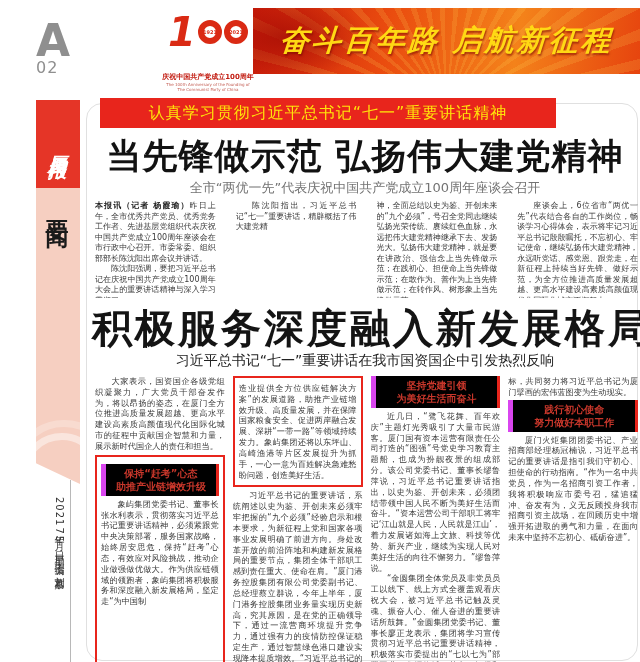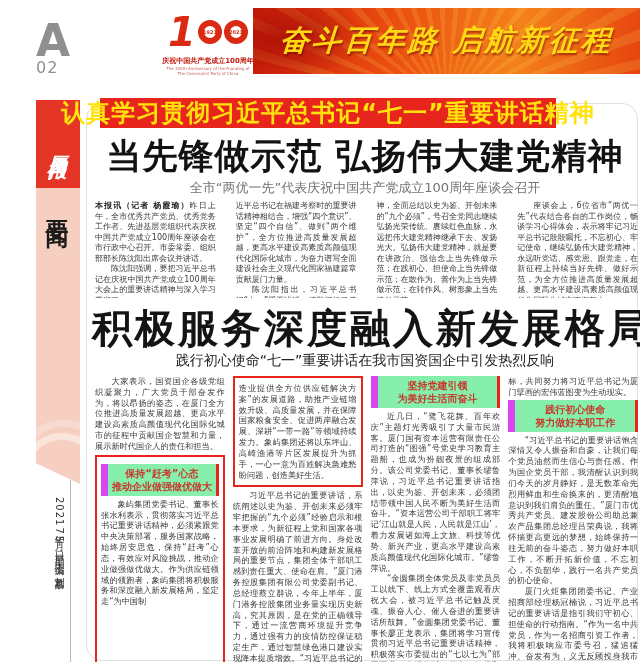--- a/index.html
+++ b/index.html
@@ -8,21 +8,21 @@
   
   .edition{position:absolute;left:36px;top:22px;color:#8f8f8f;line-height:0.85;}
   .edition .letter{font-size:44px;font-weight:bold;display:block;}
   .edition .number{font-size:16px;display:block;margin-top:2px;letter-spacing:1px;}
   .logo100{position:absolute;left:156px;top:10px;width:104px;text-align:center;}
   .logo-mark{display:flex;align-items:center;justify-content:center;height:44px;}
   .logo-one{font-size:40px;font-weight:900;color:#da2a14;font-style:italic;line-height:1;}
   .logo-ring{width:24px;height:24px;border:6px solid #da2a14;border-radius:50%;
              display:flex;align-items:center;justify-content:center;margin-left:2px;box-sizing:border-box;}
   .logo-ring span{font-size:5px;color:#da2a14;font-weight:bold;}
-  .logo-cn{font-size:7px;font-weight:bold;color:#c21b10;margin-top:2px;white-space:nowrap;}
+  .logo-cn{font-size:7px;font-weight:bold;color:#c21b10;margin-top:18px;white-space:nowrap;}
   .logo-en{font-size:4px;color:#c25a50;line-height:1.3;white-space:nowrap;}
   .banner{position:absolute;left:253px;top:8px;width:387px;height:66px;
           background:
             radial-gradient(ellipse 120px 60px at 8% 45%, rgba(170,15,5,0.85), rgba(170,15,5,0) 70%),
             repeating-conic-gradient(from -20deg at 50% 150%, rgba(255,220,90,0.16) 0deg 3deg, rgba(255,220,90,0) 3deg 8deg),
             linear-gradient(100deg,#c81b0a,#ea4c0f 35%,#f4821a 68%,#e6430e);
           display:flex;align-items:center;justify-content:center;}
   .banner-text{color:#ffd914;font-size:29px;font-weight:900;font-style:italic;letter-spacing:3px;
                white-space:nowrap;text-shadow:1px 2px 2px rgba(120,10,0,0.6);transform:skewX(-4deg);}
   
@@ -39,43 +39,43 @@
   .ribbon .arc1{width:70px;height:70px;left:-16px;top:245px;}
   .ribbon .arc2{width:90px;height:90px;left:-24px;top:232px;border-color:rgba(255,255,255,0.25);}
   .section-label{position:absolute;left:36px;top:196px;width:44px;text-align:center;}
   .section-label span{writing-mode:vertical-rl;font-size:23px;color:#1a1a1a;font-weight:bold;letter-spacing:5px;}
   .dateline{position:absolute;left:52px;top:497px;height:165px;}
   .dateline span{writing-mode:vertical-rl;font-size:10px;color:#333;letter-spacing:1px;}
   .date-rule{position:absolute;left:70px;top:480px;width:1px;height:182px;background:#b8b8b8;}
   
   .topic-band{position:absolute;left:100px;top:98px;width:456px;height:30px;background:#e8251c;
               display:flex;align-items:center;justify-content:center;z-index:3;}
-  .topic-band span{color:#ffe30a;font-size:24px;font-weight:bold;letter-spacing:1px;white-space:nowrap;}
+  .topic-band span{color:#ffe30a;font-size:16px;font-weight:normal;letter-spacing:1px;white-space:nowrap;}
   
   .a1-headline{position:absolute;left:92px;top:133px;width:546px;text-align:center;
                font-size:35px;font-weight:900;color:#121212;letter-spacing:1px;white-space:nowrap;}
   .a1-subtitle{position:absolute;left:92px;top:179px;width:546px;text-align:center;
                font-size:13px;color:#737373;white-space:nowrap;}
   .a1-body{position:absolute;left:95px;top:201px;width:543px;height:97px;display:flex;gap:20px;overflow:hidden;}
   .a1-col{flex:1;overflow:hidden;}
   .news-p{font-size:8px;line-height:1.32;color:#3a3a3a;text-align:justify;margin:0;}
   .news-p.indent{text-indent:2em;}
   .lead{font-weight:bold;color:#222;}
   
   .a2-headline{position:absolute;left:92px;top:301px;width:546px;text-align:center;
                font-size:40px;font-weight:900;color:#141414;letter-spacing:3px;white-space:nowrap;}
   .a2-subtitle{position:absolute;left:92px;top:352px;width:546px;text-align:center;
                font-size:14px;color:#222;white-space:nowrap;}
   .a2-body{position:absolute;left:95px;top:376px;width:543px;height:286px;display:flex;gap:8px;overflow:hidden;}
   .a2-col{flex:1;overflow:hidden;}
   .byline{font-family:"DejaVu Serif","Liberation Serif",serif;font-size:9px;color:#222;
           text-align:center;line-height:1.3;margin-bottom:4px;}
-  .pink-head{background:#86efac;color:#c9372b;font-weight:bold;font-size:10px;text-align:center;
+  .pink-head{background:#000000;color:#c9372b;font-weight:bold;font-size:10px;text-align:center;
              line-height:1.3;padding:3px 2px;margin:2px 0 3px 0;
-             border-left:7px solid #d946ef;border-right:3px solid #e8251c;}
+             border-left:5px solid #d946ef;border-right:3px solid #e8251c;}
   .pink-head span{display:block;white-space:nowrap;}
   .red-box{border:2px solid #e8251c;padding:5px 4px;margin-top:3px;}
   .red-box.tall{height:200px;}
   .a2-col .news-p{font-size:8.2px;}
 </style>
 </head>
 <body>
 
 <div class="page">
 
@@ -125,66 +125,64 @@
   </div>
 
   <div class="a1-headline">当先锋做示范 弘扬伟大建党精神</div>
   <div class="a1-subtitle">全市“两优一先”代表庆祝中国共产党成立100周年座谈会召开</div>
   <div class="a1-body">
     <div class="a1-col">
       <p class="news-p"><span class="lead">本报讯（记者 杨霞瑜）</span><span>昨日上午，全市优秀共产党员、优秀党务工作者、先进基层党组织代表庆祝中国共产党成立100周年座谈会在市行政中心召开。市委常委、组织部部长陈沈阳出席会议并讲话。</span></p>
       <p class="news-p indent">陈沈阳强调，要把习近平总书记在庆祝中国共产党成立100周年大会上的重要讲话精神与深入学习贯彻习</p>
     </div>
     <div class="a1-col">
-      <p class="news-p">近平总书记在福建考察时的重要讲话精神相结合，增强“四个意识”、坚定“四个自信”、做到“两个维护”，全方位推进高质量发展超越，更高水平建设高素质高颜值现代化国际化城市，为奋力谱写全面建设社会主义现代化国家福建篇章贡献厦门力量。</p>
       <p class="news-p indent">陈沈阳指出，习近平总书记“七一”重要讲话，精辟概括了伟大建党精</p>
     </div>
     <div class="a1-col">
       <p class="news-p">神，全面总结以史为鉴、开创未来的“九个必须”，号召全党同志继续弘扬光荣传统、赓续红色血脉，永远把伟大建党精神继承下去、发扬光大。弘扬伟大建党精神，就是要在讲政治、强信念上当先锋做示范；在践初心、担使命上当先锋做示范；在敢作为、善作为上当先锋做示范；在转作风、树形象上当先锋做示范。</p>
     </div>
     <div class="a1-col">
       <p class="news-p indent">座谈会上，6位省市“两优一先”代表结合各自的工作岗位，畅谈学习心得体会，表示将牢记习近平总书记殷殷嘱托，不忘初心、牢记使命，继续弘扬伟大建党精神，永远听党话、感党恩、跟党走，在新征程上持续当好先锋、做好示范，为全方位推进高质量发展超越、更高水平建设高素质高颜值现代化国际化城市不懈努力。</p>
     </div>
   </div>
 
   <div class="a2-headline">积极服务深度融入新发展格局</div>
-  <div class="a2-subtitle">践行初心使命“七一”重要讲话在我市国资国企中引发热烈反响</div>
+  <div class="a2-subtitle">习近平总书记“七一”重要讲话在我市国资国企中引发热烈反响</div>
   <div class="a2-body">
 
     <div class="a2-col">
       <p class="news-p indent">大家表示，国资国企各级党组织凝聚力，广大党员干部奋发作为，将以昂扬的姿态，在厦门全方位推进高质量发展超越、更高水平建设高素质高颜值现代化国际化城市的征程中贡献国企智慧和力量，展示新时代国企人的责任和担当。</p>
       <div class="red-box tall">
         <div class="pink-head">
           <span>保持“赶考”心态</span>
-          <span>推动企业做强做优做大</span>
+          <span>助推产业链增效升级</span>
         </div>
         <p class="news-p indent">象屿集团党委书记、董事长张水利表示，贯彻落实习近平总书记重要讲话精神，必须紧跟党中央决策部署，服务国家战略，始终居安思危，保持“赶考”心态，有效应对风险挑战，推动企业做强做优做大。作为供应链领域的领跑者，象屿集团将积极服务和深度融入新发展格局，坚定走“为中国制</p>
       </div>
     </div>
 
     <div class="a2-col">
       <div class="red-box" style="margin-top:0;">
         <p class="news-p">造业提供全方位供应链解决方案”的发展道路，助推产业链增效升级、高质量发展，并在保障国家粮食安全、促进两岸融合发展、深耕“一带一路”等领域持续发力。象屿集团还将以东坪山、高崎渔港等片区发展提升为抓手，一心一意为百姓解决急难愁盼问题，创造美好生活。</p>
       </div>
       <p class="news-p indent" style="margin-top:3px;">习近平总书记的重要讲话，系统阐述以史为鉴、开创未来必须牢牢把握的“九个必须”经验启示和根本要求，为新征程上党和国家各项事业发展明确了前进方向。身处改革开放的前沿阵地和构建新发展格局的重要节点，集团全体干部职工感到责任重大、使命在肩。”厦门港务控股集团有限公司党委副书记、总经理蔡立群说，今年上半年，厦门港务控股集团业务量实现历史新高，究其原因，是在党的正确领导下，通过一流营商环境提升竞争力，通过强有力的疫情防控保证稳定生产，通过智慧绿色港口建设实现降本提质增效。“习近平总书记的重要讲话，为集团在新的征程上接续奋斗指明方向，我们将锚定目标、坚持对标，为协同推进人民富裕、国家强盛、中国美丽贡献港务力量。”他说。</p>
     </div>
 
     <div class="a2-col">
       <div class="pink-head" style="margin-top:0;">
         <span>坚持党建引领</span>
         <span>为美好生活而奋斗</span>
       </div>
-      <p class="news-p indent">近几日，“鹭飞花舞、百年欢庆”主题灯光秀吸引了大量市民游客。厦门国有资本运营有限责任公司打造的“图强”号党史学习教育主题船，也成为扮靓夜景的组成部分。该公司党委书记、董事长缪鲁萍说，习近平总书记重要讲话指出，以史为鉴、开创未来，必须团结带领中国人民不断为美好生活而奋斗。“资本运营公司干部职工将牢记‘江山就是人民，人民就是江山’，着力发展诸如海上文旅、科技等优势、新兴产业，更高水平建设高素质高颜值现代化国际化城市。”缪鲁萍说。</p>
+      <p class="news-p indent">近几日，“鹭飞花舞、百年欢庆”主题灯光秀吸引了大量市民游客。厦门国有资本运营有限责任公司打造的“图强”号党史学习教育主题船，也成为扮靓夜景的组成部分。该公司党委书记、董事长缪鲁萍说，习近平总书记重要讲话指出，以史为鉴、开创未来，必须团结带领中国人民不断为美好生活而奋斗。“资本运营公司干部职工将牢记‘江山就是人民，人民就是江山’，着力发展诸如海上文旅、科技等优势、新兴产业，继续为实现人民对美好生活的向往不懈努力。”缪鲁萍说。</p>
       <p class="news-p indent">“金圆集团全体党员及非党员员工以线下、线上方式全覆盖观看庆祝大会，被习近平总书记触及灵魂、振奋人心、催人奋进的重要讲话所鼓舞。”金圆集团党委书记、董事长廖正龙表示，集团将学习宣传贯彻习近平总书记重要讲话精神，积极落实市委提出的“七以七为”部署要求，发挥信托、基金、担保和绿色金融等业务优势，以党建引领、区域深耕、协同共赢、组织保障和人才强企五大战略推动集团实现成为全国一流综合金融服务商的目</p>
     </div>
 
     <div class="a2-col">
       <p class="news-p">标，共同努力将习近平总书记为厦门擘画的宏伟蓝图变为生动现实。</p>
       <div class="pink-head">
         <span>践行初心使命</span>
         <span>努力做好本职工作</span>
       </div>
-      <p class="news-p indent">“习近平总书记的重要讲话饱含深情又令人振奋和自豪，让我们每个党员油然而生信心与责任感。作为国企党员干部，我清醒认识到我们今天的岁月静好，是无数革命先烈用鲜血和生命换来的，更清醒地意识到我们肩负的重任。”厦门市优秀共产党员、建发股份公司助总兼农产品集团总经理吕荣典说，我将怀揣更高更远的梦想，始终保持一往无前的奋斗姿态，努力做好本职工作，不断开拓新价值，不忘初心，不负韶华，践行一名共产党员的初心使命。</p>
       <p class="news-p indent">厦门火炬集团团委书记、产业招商部经理杨冠楠说，习近平总书记的重要讲话是指引我们守初心、担使命的行动指南。“作为一名中共党员，作为一名招商引资工作者，我将积极响应市委号召，猛追猛冲、奋发有为，义无反顾投身我市招商引资主战场，在回顾历史中增强开拓进取的勇气和力量，在面向未来中坚持不忘初心、砥砺奋进”。</p>
     </div>
 
   </div>
 </div>
 
 </body></html>

